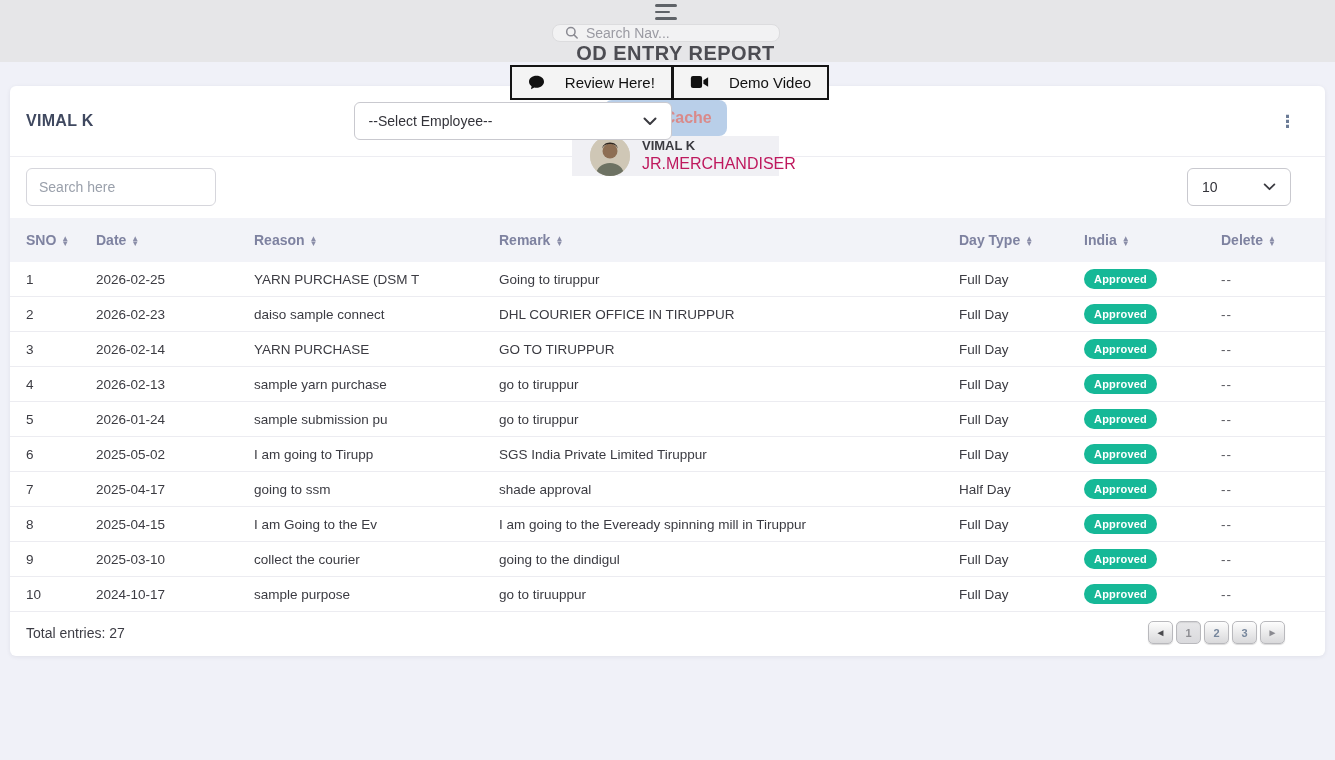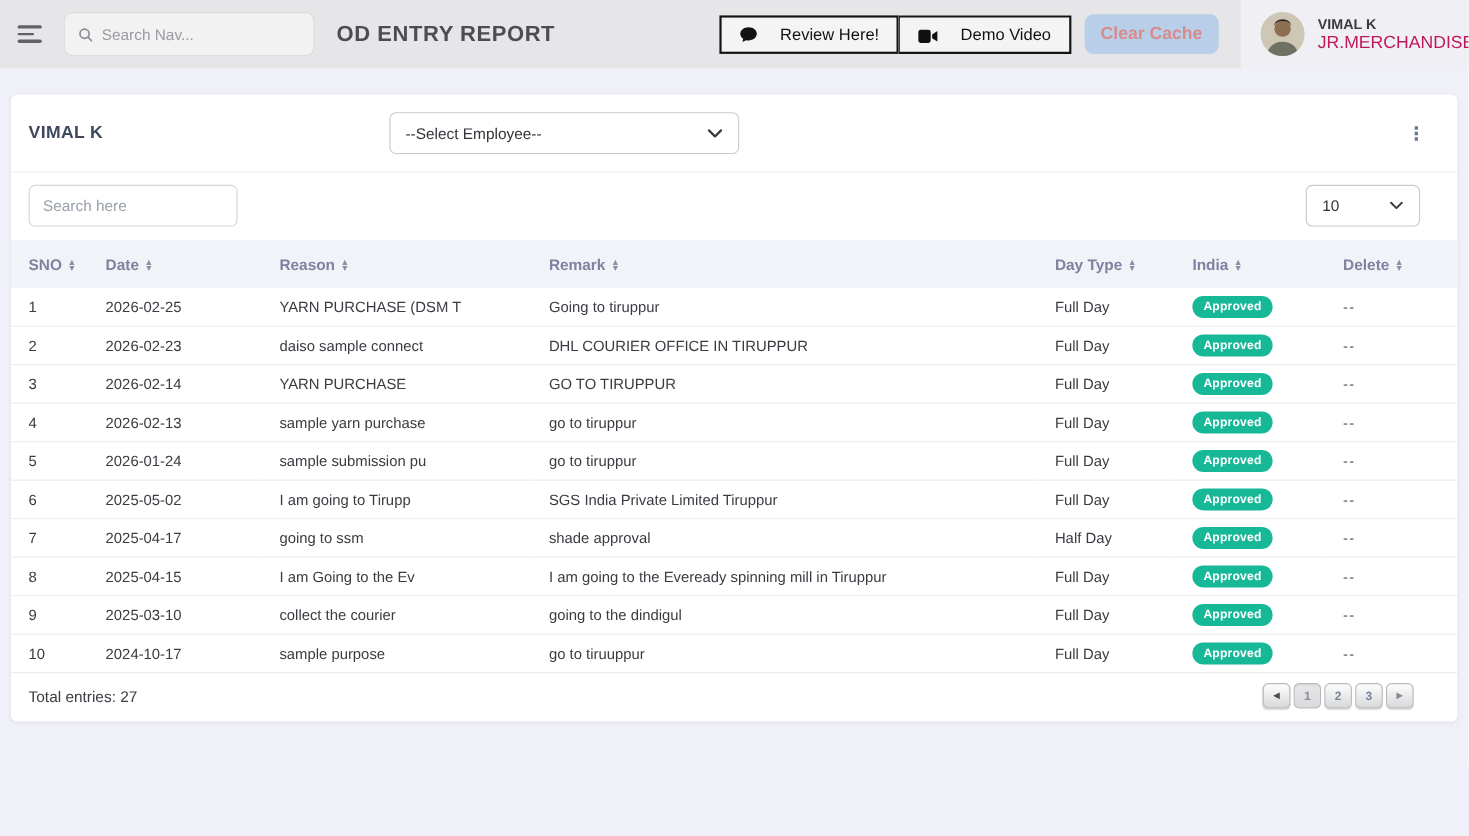--- a/index.html
+++ b/index.html
@@ -8,20 +8,21 @@
     font-family:"Liberation Sans","DejaVu Sans",sans-serif;
     background:#f0f1f8;
     color:#3b3b42;
   }
 
   
   .navbar {
     height:62px; background:#e6e6e8;
     display:flex; align-items:center;
     padding-left:16px;
+    flex-direction:column;
   }
   .hamburger { width:26px; cursor:pointer; margin-right:16px; }
   .hamburger div { height:2.5px; background:#5f6368; border-radius:2px; margin:4px 0; }
   .hamburger .l1 { width:22px; } .hamburger .l2 { width:15px; } .hamburger .l3 { width:22px; }
 
   .nav-search {
     display:flex; align-items:center; gap:8px;
     background:#f2f2f3; border:1px solid #dcdcde; border-radius:8px;
     height:40px; width:228px; padding:0 12px; margin-right:20px;
   }
@@ -38,21 +39,21 @@
 
   .nav-spacer { flex:1; }
 
   .btn-group { display:flex; margin-right:12px; }
   .nav-btn {
     display:flex; align-items:center; gap:20px;
     background:#f4f4f4; border:2px solid #141414;
     padding:7px 16px; font-size:15px; color:#111;
     cursor:pointer; font-family:inherit;
   }
-  .nav-btn + .nav-btn { border-left-width:1px;align-items:flex-end; }
+  .nav-btn + .nav-btn { border-left-width:1px; }
 
   .clear-cache {
     border:none; border-radius:8px;
     padding:9px 15px; font-size:16px; font-weight:bold;
     cursor:pointer; margin-right:20px; font-family:inherit;
   }
 
   .profile {
     height:62px; width:207px; background:#f0f0f4;
     display:flex; align-items:center; gap:12px;

